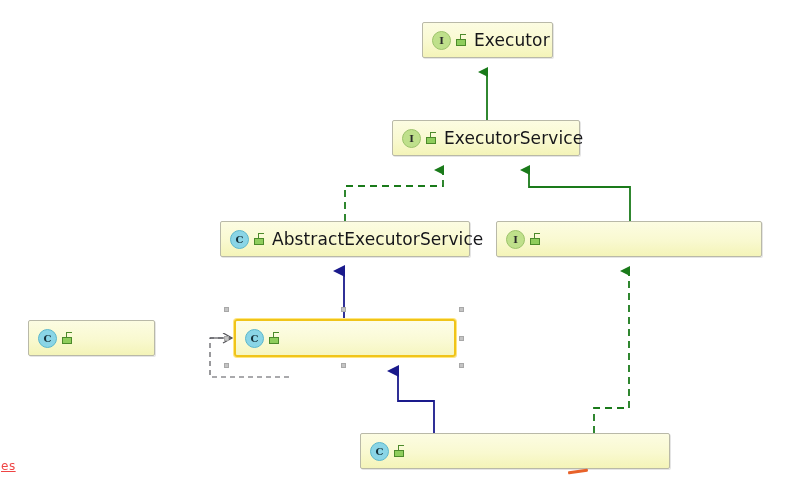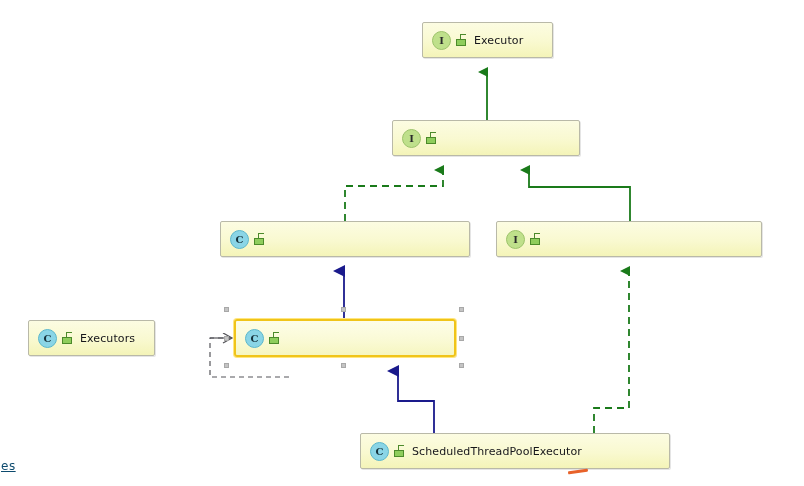--- a/index.html
+++ b/index.html
@@ -34,21 +34,21 @@
     display: flex;
     align-items: center;
     border: 1px solid #b9b9a8;
     border-radius: 2px;
     background: linear-gradient(to bottom, #fcfce2 0%, #f9f9d0 55%, #f4f4b8 100%);
     box-shadow: 1px 1px 0 rgba(0,0,0,0.10);
     padding: 0 12px 0 9px;
     white-space: nowrap;
   }
   .node .label {
-    font-size: 11px;
+    font-size: 17px;
     color: #16161a;
     letter-spacing: 0.1px;
     font-family: "DejaVu Sans", "Liberation Sans", sans-serif;
   }
   .node.selected {
     border: 2px solid #f0c419;
     border-radius: 3px;
     box-shadow: 0 0 0 1px #ffe680, 1px 1px 0 rgba(0,0,0,0.10);
     background: linear-gradient(to bottom, #fdfde8 0%, #fafad6 55%, #f6f6c0 100%);
   }
@@ -106,21 +106,21 @@
     position: absolute;
     width: 5px;
     height: 5px;
     background: #c4c4c4;
     border: 1px solid #a8a8a8;
     box-sizing: border-box;
   }
   .corner-text {
     position: absolute;
     font-size: 12px;
-    color: #0c4a6e;
+    color: #ef4444;
     font-family: "DejaVu Sans", "Liberation Sans", sans-serif;
     letter-spacing: 0.5px;
     text-decoration: underline;
   }
   .orange-mark {
     position: absolute;
     background: #e8622a;
     border-radius: 1px;
   }
 </style>
@@ -180,62 +180,62 @@
       </span>
     <span class="label">Executor</span>
   </div>
 
   <div class="node" style="left:392px; top:120px; width:188px; height:36px;">
     <span class="icon-kind iface">I</span>
     <span class="icon-vis">
         <i class="shackle"></i>
         <i class="body"></i>
       </span>
+    <span class="label">ExecutorService</span>
   </div>
 
   <div class="node" style="left:220px; top:221px; width:250px; height:36px;">
     <span class="icon-kind cls">C</span>
     <span class="icon-vis">
         <i class="shackle"></i>
         <i class="body"></i>
       </span>
+    <span class="label">AbstractExecutorService</span>
   </div>
 
   <div class="node" style="left:496px; top:221px; width:266px; height:36px;">
     <span class="icon-kind iface">I</span>
     <span class="icon-vis">
         <i class="shackle"></i>
         <i class="body"></i>
       </span>
   </div>
 
   <div class="node" style="left:28px; top:320px; width:127px; height:36px;">
     <span class="icon-kind cls">C</span>
     <span class="icon-vis">
         <i class="shackle"></i>
         <i class="body"></i>
       </span>
-    <span class="label">Executors</span>
   </div>
 
   <div class="node selected" style="left:234px; top:319px; width:222px; height:38px;">
     <span class="icon-kind cls">C</span>
     <span class="icon-vis">
         <i class="shackle"></i>
         <i class="body"></i>
       </span>
   </div>
 
   <div class="node" style="left:360px; top:433px; width:310px; height:36px;">
     <span class="icon-kind cls">C</span>
     <span class="icon-vis">
         <i class="shackle"></i>
         <i class="body"></i>
       </span>
-    <span class="label">ScheduledThreadPoolExecutor</span>
   </div>
 
   <div class="handle" style="left:224px; top:307px;"></div>
   <div class="handle" style="left:341px; top:307px;"></div>
   <div class="handle" style="left:459px; top:307px;"></div>
   <div class="handle" style="left:224px; top:336px;"></div>
   <div class="handle" style="left:459px; top:336px;"></div>
   <div class="handle" style="left:224px; top:363px;"></div>
   <div class="handle" style="left:341px; top:363px;"></div>
   <div class="handle" style="left:459px; top:363px;"></div>

